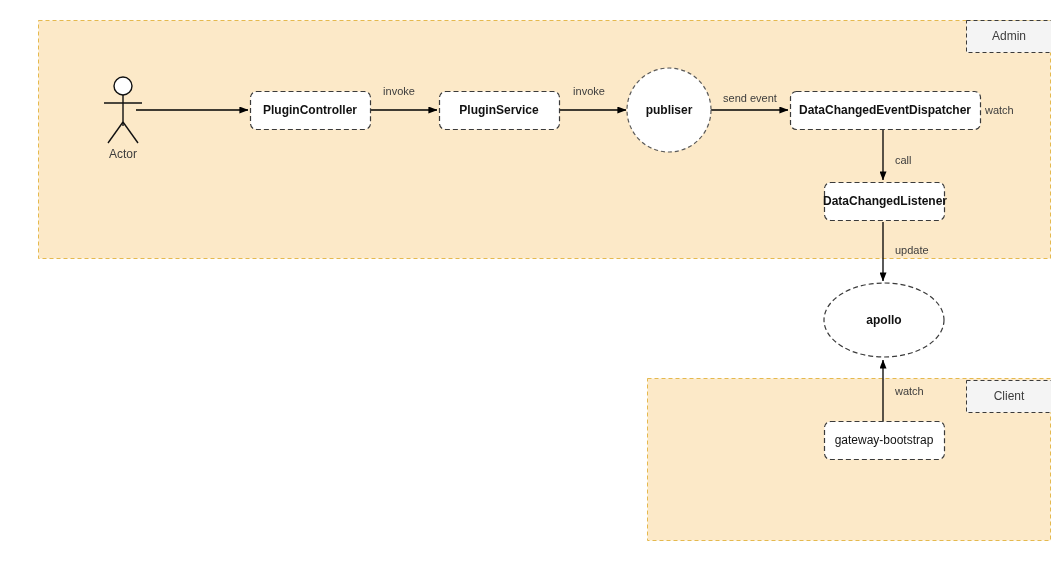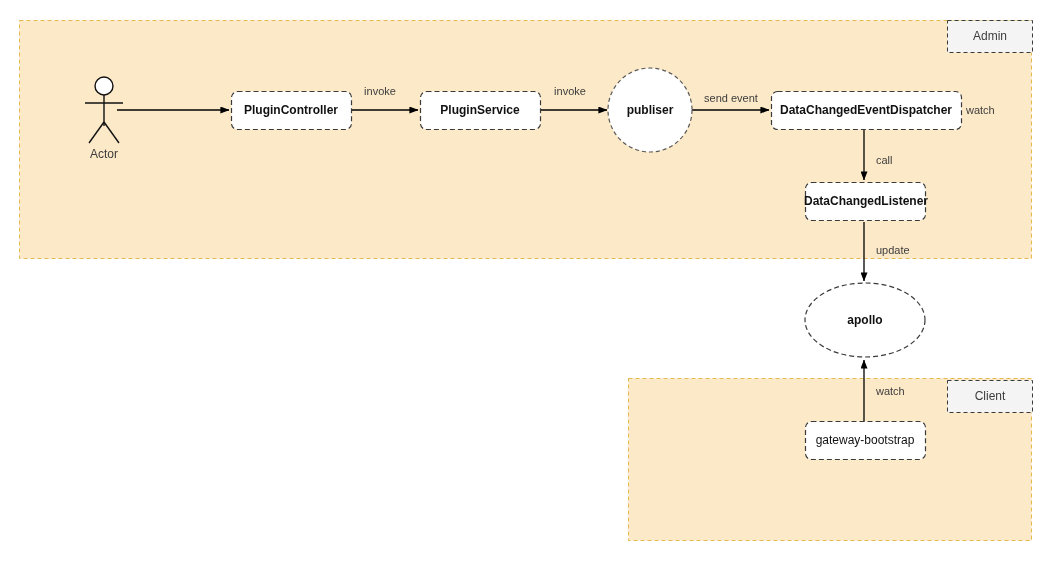--- a/index.html
+++ b/index.html
@@ -11,20 +11,21 @@
   body {
     width: 1051px;
     height: 561px;
     font-family: "Liberation Sans", sans-serif;
     overflow: hidden;
   }
   #diagram-root {
     position: relative;
     width: 840px;
     height: 561px;
+    padding-left: 19px;
   }
   svg#diagram-svg {
     display: block;
     width: 1051px;
     height: 561px;
   }
   .container-region {
     fill: #fce9c8;
     stroke: #e5b94e;
     stroke-width: 1;

